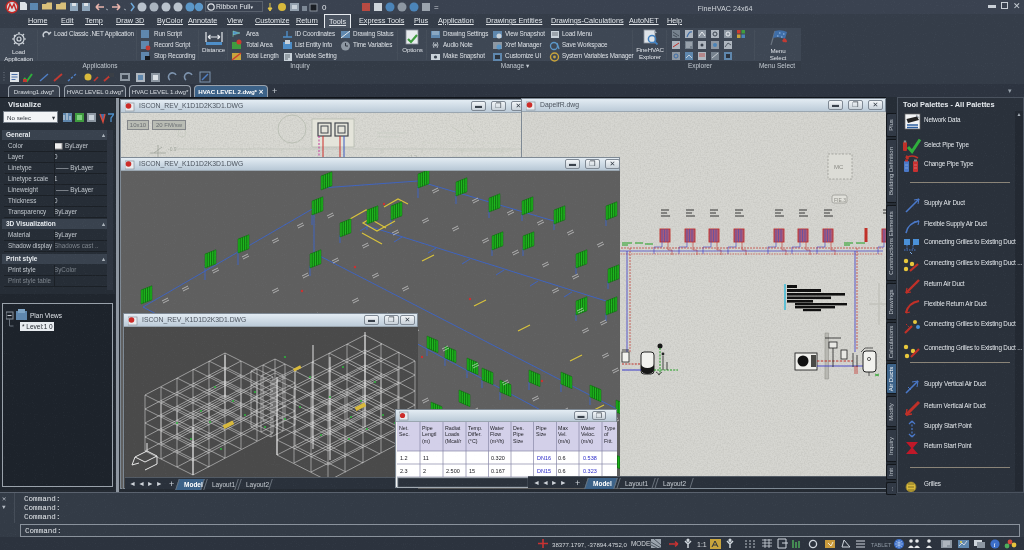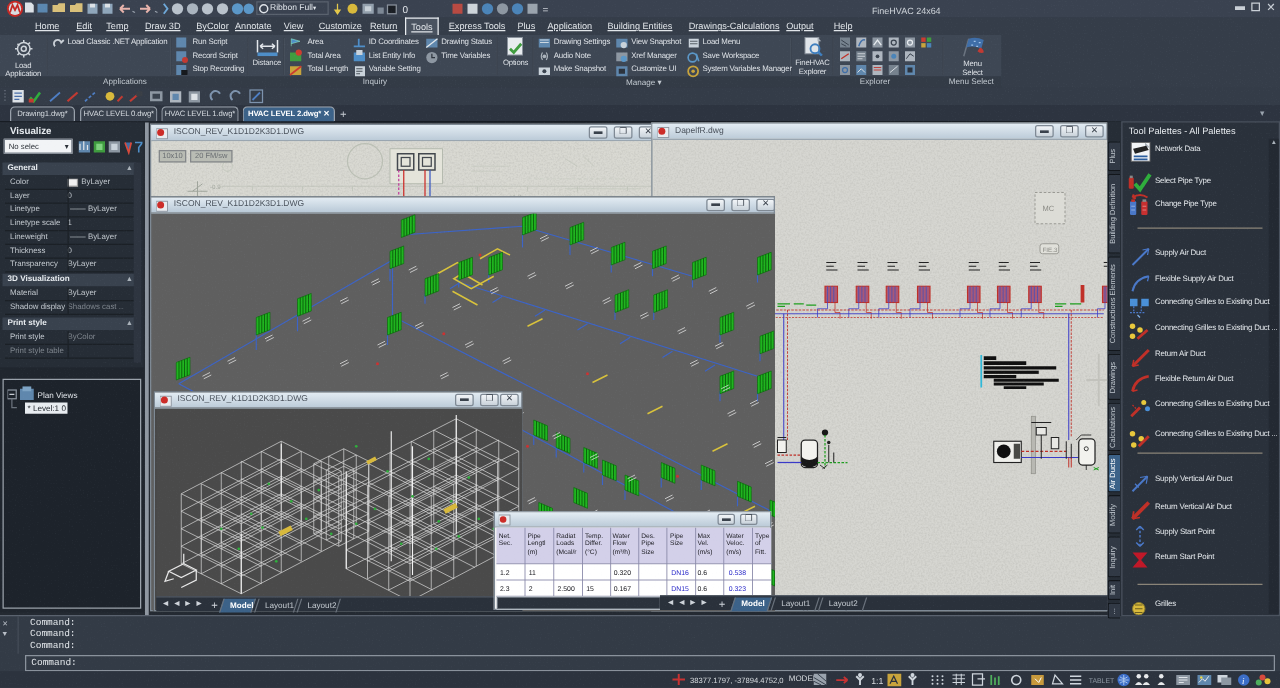--- a/index.html
+++ b/index.html
@@ -95,23 +95,23 @@
   <div class="menu" style="left:112px;">Draw 3D</div>
   <div class="menu" style="left:153px;">ByColor</div>
   <div class="menu" style="left:184px;">Annotate</div>
   <div class="menu" style="left:223px;text-align:center;">View</div>
   <div class="menu" style="left:251px;">Customize</div>
   <div class="menu" style="left:292px;">Return</div>
   <div class="menu" style="left:324px;background:#4a5360;border:1px solid #e8ecf0;border-bottom:none;height:14px;">Tools</div>
   <div class="menu" style="left:355px;">Express Tools</div>
   <div class="menu" style="left:410px;">Plus</div>
   <div class="menu" style="left:434px;">Application</div>
-  <div class="menu" style="left:482px;">Building Entities</div>
+  <div class="menu" style="left:482px;">Drawings Entities</div>
   <div class="menu" style="left:547px;">Drawings-Calculations</div>
-  <div class="menu" style="left:625px;">Output</div>
+  <div class="menu" style="left:625px;">AutoNET</div>
   <div class="menu" style="left:663px;">Help</div>
 </div>
 
 <div class="abs" style="left:0;top:28px;width:1024px;height:42px;background:#353d49;">
   <div class="abs" style="left:0;top:0;width:801px;height:42px;background:#3e4754;border-bottom:1px solid #2c333d;">
 
     <div class="abs" style="left:0;top:33px;width:801px;height:9px;background:#333b46;"></div>
     <div class="riblabel" style="left:30px;width:140px;top:33.5px;">Applications</div>
     <div class="riblabel" style="left:240px;width:120px;top:33.5px;">Inquiry</div>
     <div class="riblabel" style="left:455px;width:120px;top:33.5px;">Manage ▾</div>
@@ -966,21 +966,21 @@
         <span>Inquiry</span>
       </div>
   <div class="vtab" style="top:367px;height:16px;">
         <span>Init</span>
       </div>
   <div class="vtab" style="top:385px;height:13px;">
         <span>...</span>
       </div>
 
   <div class="abs" style="left:11px;top:0;width:127px;height:396px;background:#2a313b;border:1px solid #4a525e;">
-    <div class="abs" style="left:5px;top:2px;font-size:7.4px;font-weight:normal;color:#e8ecf0;">Tool Palettes - All Palettes</div>
+    <div class="abs" style="left:5px;top:2px;font-size:7.4px;font-weight:bold;color:#e8ecf0;">Tool Palettes - All Palettes</div>
     <div class="abs" style="left:117px;top:13px;width:8px;height:380px;background:#232932;">
       <div style="color:#aab2ba;font-size:5px;text-align:center;">▲</div>
     </div>
     <svg class="abs" style="left:0;top:13px" width="117" height="381" id="palicons">
 
       <g>
             <rect x="7" y="3" width="15" height="15" fill="#f2f4f6" stroke="#666" stroke-width="0.7"></rect>
             <path d="M18 3 l4 4 h-4 z" fill="#aab2ba"></path>
             <path d="M8.5 8 L19 5.5 L21 9 L10 12 Z" fill="#222"></path>
             <path d="M9 14 h11 M9 16.5 h11" stroke="#2c5e9e" stroke-width="1.4"></path>

